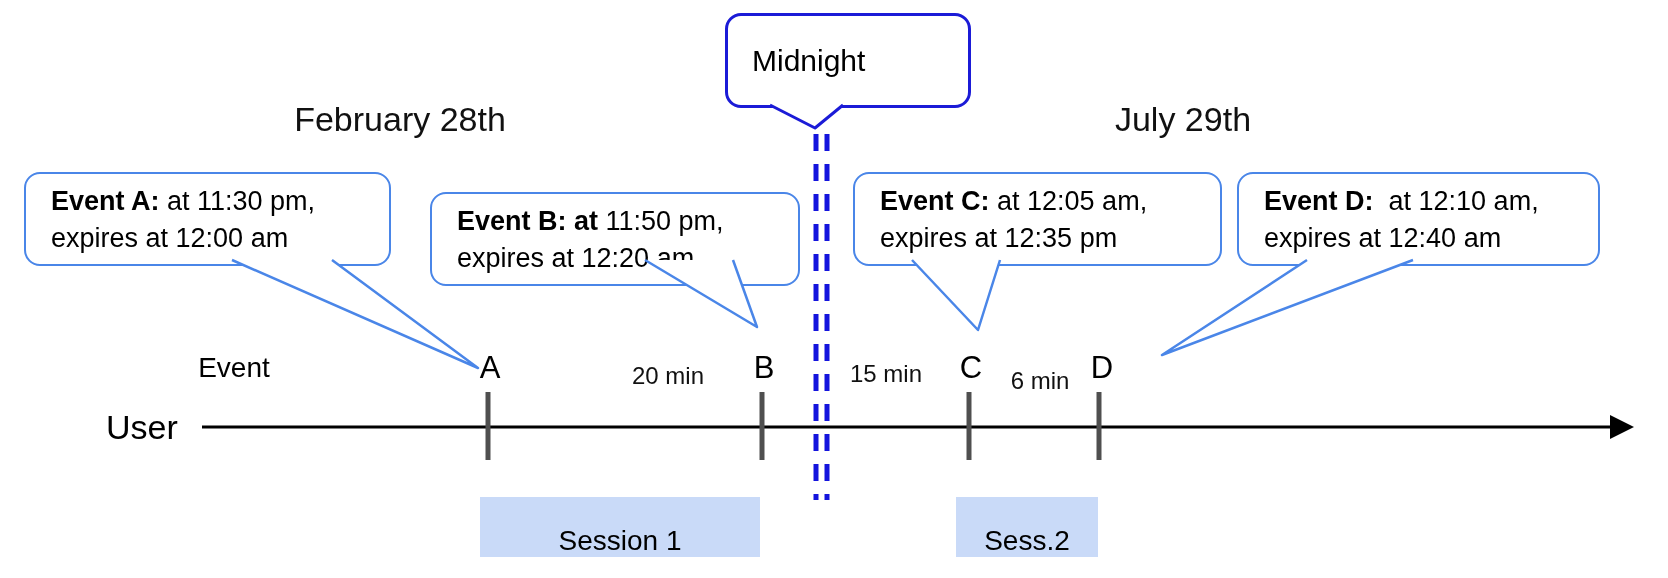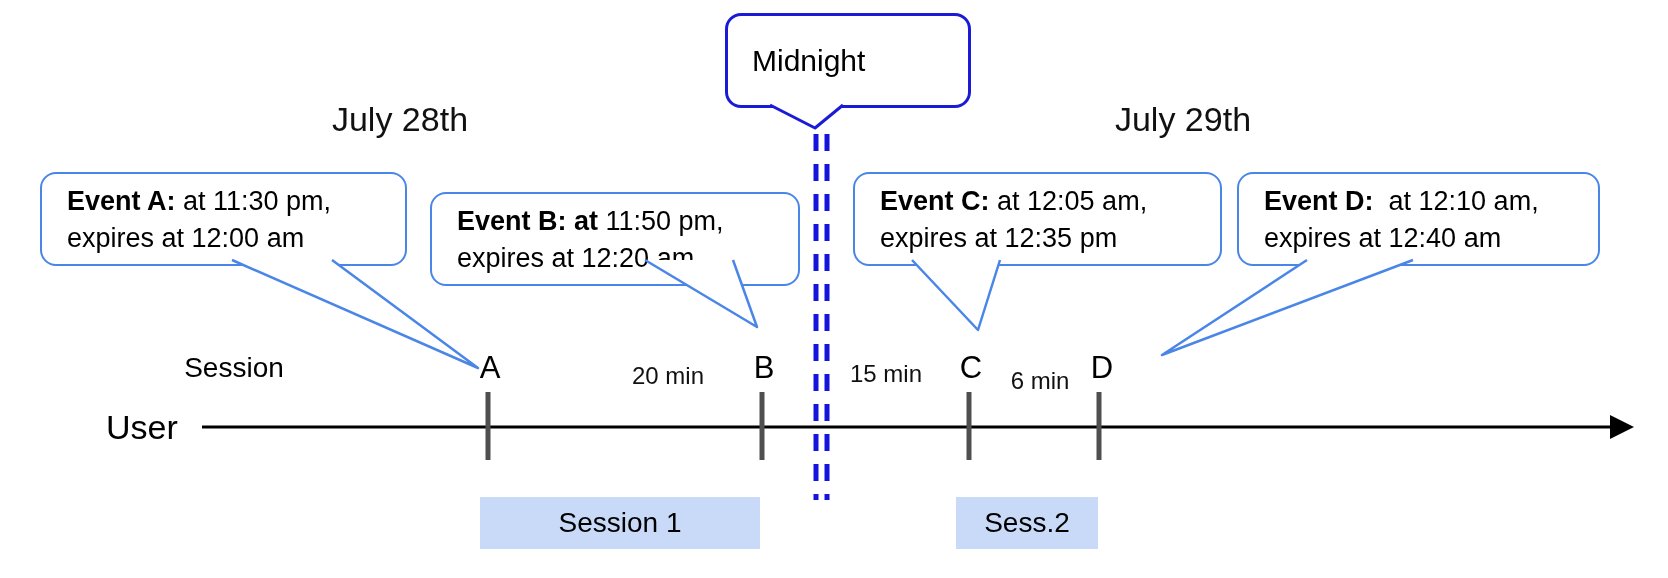--- a/index.html
+++ b/index.html
@@ -35,57 +35,57 @@
     background:#fff;
     display:flex;align-items:center;
     padding-left:24px;
     font-size:30px;
   }
   .axis-label-events{left:179px;top:352px;width:110px;text-align:center;font-size:28px;}
   .axis-label-user{left:106px;top:408px;font-size:34px;}
   .tick-letter{width:40px;text-align:center;top:350px;font-size:31px;}
   .gap-label{width:110px;text-align:center;font-size:24px;color:#111;}
   .session{
-    top:497px;height:52px;
+    top:497px;height:60px;
     background:#c9daf8;
-    display:flex;align-items:center;justify-content:center;
+    display:flex;align-items:flex-end;justify-content:center;
     font-size:28px;
   }
   svg.overlay{position:absolute;left:0;top:0;pointer-events:none;}
 </style>
 </head>
 <body>
 
 <div class="canvas">
 
-  <div class="abs date" style="left:290px;top:100px;">July 28th</div>
+  <div class="abs date" style="left:290px;top:100px;">February 28th</div>
   <div class="abs date" style="left:1073px;top:100px;">July 29th</div>
 
   <div class="abs midnight-box">
     <span>Midnight</span>
   </div>
 
-  <div class="abs callout" style="left:40px;width:367px;">
+  <div class="abs callout" style="left:24px;width:367px;">
     <div><b>Event A:</b><span class="rest"> at 11:30 pm,</span></div>
     <div>expires at 12:00 am</div>
   </div>
   <div class="abs callout" style="left:430px;width:370px;margin-top:20px;">
     <div><b>Event B: at</b><span class="rest"> 11:50 pm,</span></div>
     <div>expires at 12:20 am</div>
   </div>
   <div class="abs callout" style="left:853px;width:369px;">
     <div><b>Event C:</b><span class="rest"> at 12:05 am,</span></div>
     <div>expires at 12:35 pm</div>
   </div>
   <div class="abs callout" style="left:1237px;width:363px;">
     <div><b>Event D:</b><span class="rest">  at 12:10 am,</span></div>
     <div>expires at 12:40 am</div>
   </div>
 
-  <div class="abs axis-label-events">Session</div>
+  <div class="abs axis-label-events">Event</div>
   <div class="abs axis-label-user">User</div>
 
   <div class="abs tick-letter" style="left:470px;">A</div>
   <div class="abs tick-letter" style="left:744px;">B</div>
   <div class="abs tick-letter" style="left:951px;">C</div>
   <div class="abs tick-letter" style="left:1082px;">D</div>
 
   <div class="abs gap-label" style="left:613px;top:362px;">20 min</div>
   <div class="abs gap-label" style="left:831px;top:360px;">15 min</div>
   <div class="abs gap-label" style="left:985px;top:367px;">6 min</div>

